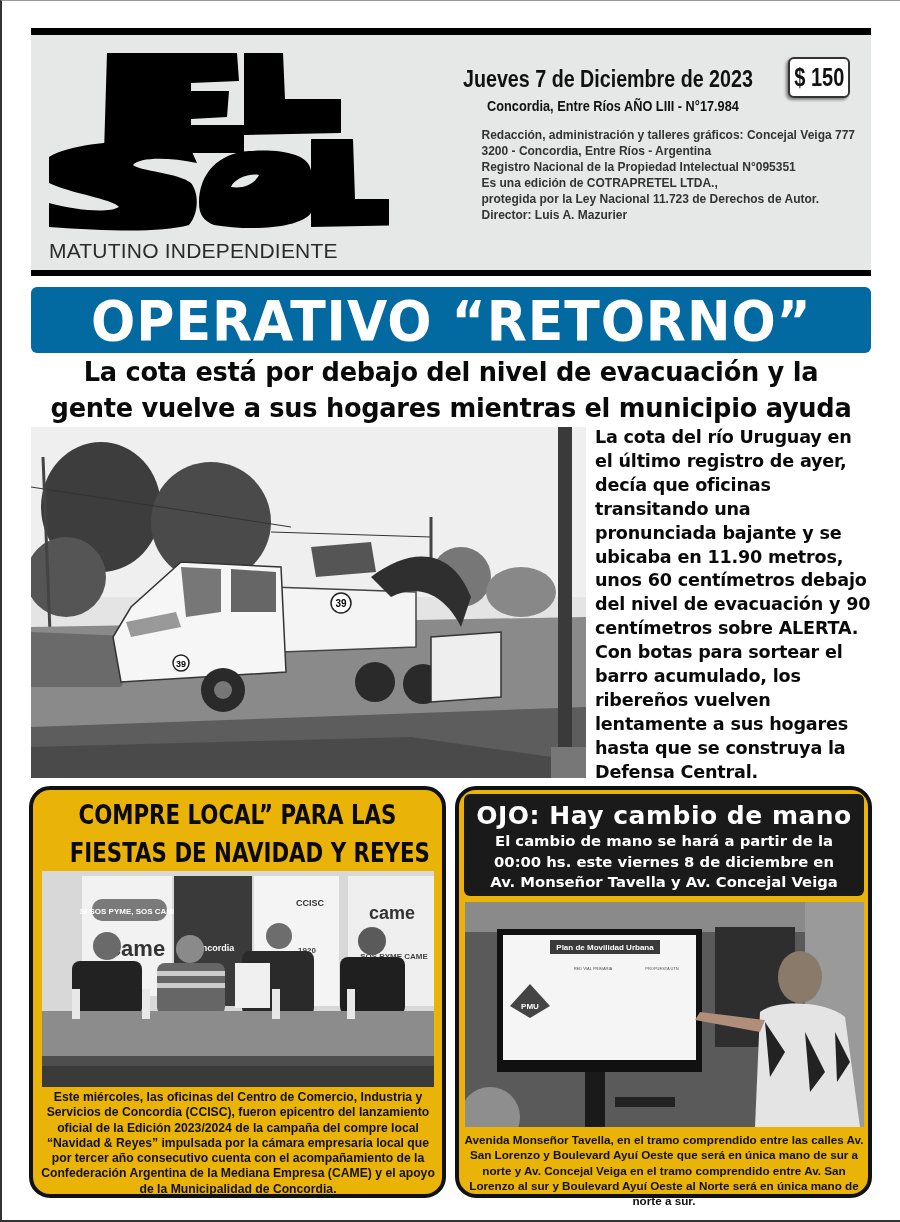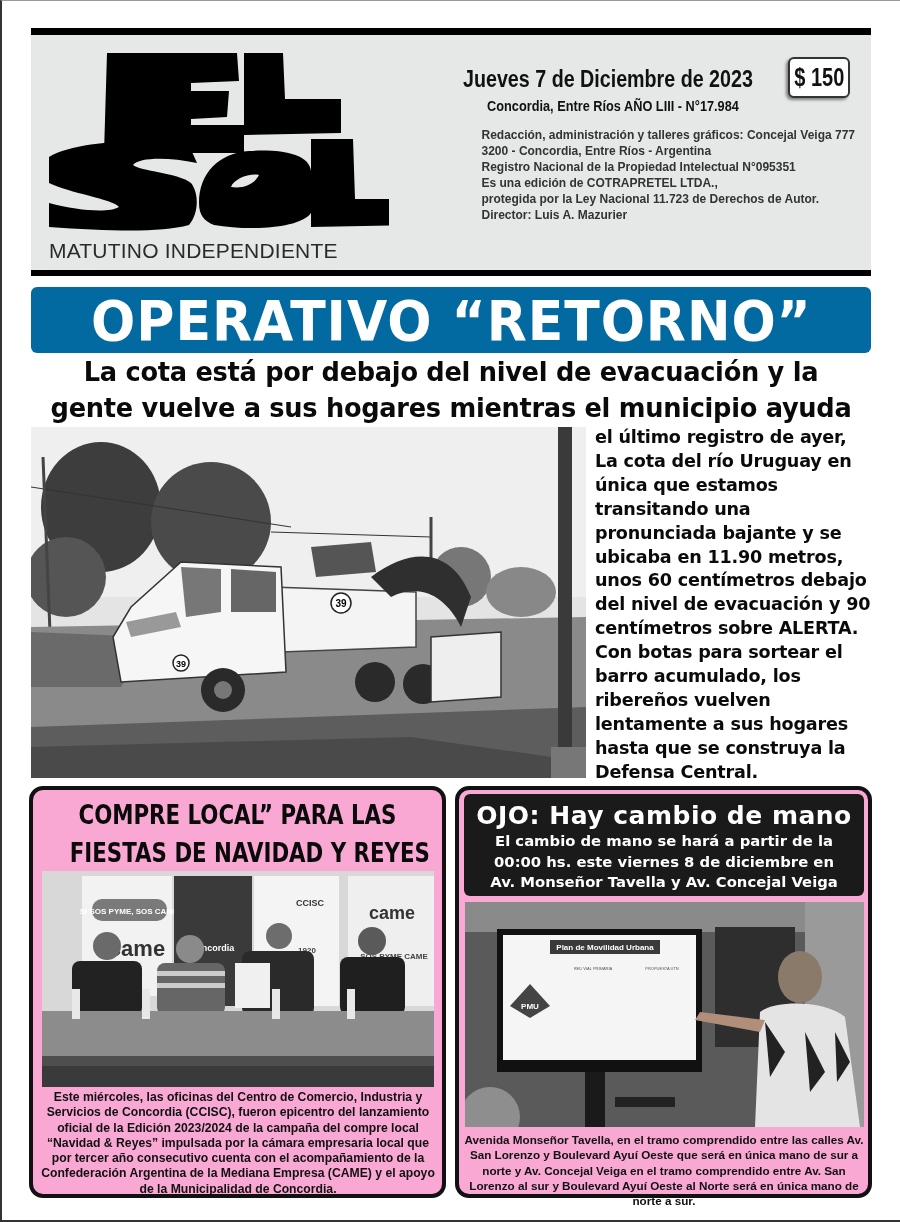--- a/index.html
+++ b/index.html
@@ -49,21 +49,21 @@
   .lead-photo { position: absolute; left: 31px; top: 427px; width: 555px; height: 351px;
     overflow: hidden; background: #cfcfcf; }
   .lead-photo svg { width: 100%; height: 100%; display: block; }
 
   .lead-body { position: absolute; left: 595px; top: 426px; width: 285px;
     font-family: "DejaVu Sans", sans-serif; font-weight: 700; font-size: 17.6px; line-height: 23.9px;
     color: #0a0a0a; letter-spacing: -0.2px; }
   .lead-body span { display: block; white-space: nowrap; }
 
   
-  .box { position: absolute; border: 4px solid #111; border-radius: 14px; background: #f9a8d4; }
+  .box { position: absolute; border: 4px solid #111; border-radius: 21px; background: #eab308; }
   .box-left { left: 29px; top: 786px; width: 417px; height: 412px; }
   .box-left-title { position: absolute; left: 0; top: 6px; width: 100%; text-align: center;
     font-family: "DejaVu Sans", sans-serif; font-weight: 700; font-size: 26px; line-height: 38px;
     color: #0a0a0a; }
   .box-left-title span { display: block; white-space: nowrap; transform: scaleX(0.82); }
   .box-left-photo { position: absolute; left: 9px; top: 81px; width: 392px; height: 216px; overflow: hidden; background: #bbb; }
   .box-left-photo svg { width: 100%; height: 100%; display: block; }
   .box-left-caption { position: absolute; left: 4px; top: 300px; width: 402px; text-align: center;
     font-weight: 700; font-size: 12.2px; line-height: 15.3px; color: #111; }
 
@@ -169,23 +169,23 @@
     <text x="310" y="180" font-size="10" font-weight="700" text-anchor="middle" fill="#000" font-family="Liberation Sans, sans-serif">39</text>
 
     <rect x="527" y="0" width="14" height="335" fill="#3a3a3a"></rect>
     <rect x="520" y="320" width="35" height="31" fill="#777"></rect>
 
     <polygon points="0,320 380,310 520,330 520,351 0,351" fill="#4a4a4a"></polygon>
   </svg>
 </div>
 
 <div class="lead-body">
+  <span>La cota del río Uruguay en</span>
   <span>el último registro de ayer,</span>
-  <span>La cota del río Uruguay en</span>
-  <span>única que estamos</span>
+  <span>decía que oficinas</span>
   <span>transitando una</span>
   <span>pronunciada bajante y se</span>
   <span>ubicaba en 11.90 metros,</span>
   <span>unos 60 centímetros debajo</span>
   <span>del nivel de evacuación y 90</span>
   <span>centímetros sobre ALERTA.</span>
   <span>Con botas para sortear el</span>
   <span>barro acumulado, los</span>
   <span>ribereños vuelven</span>
   <span>lentamente a sus hogares</span>

